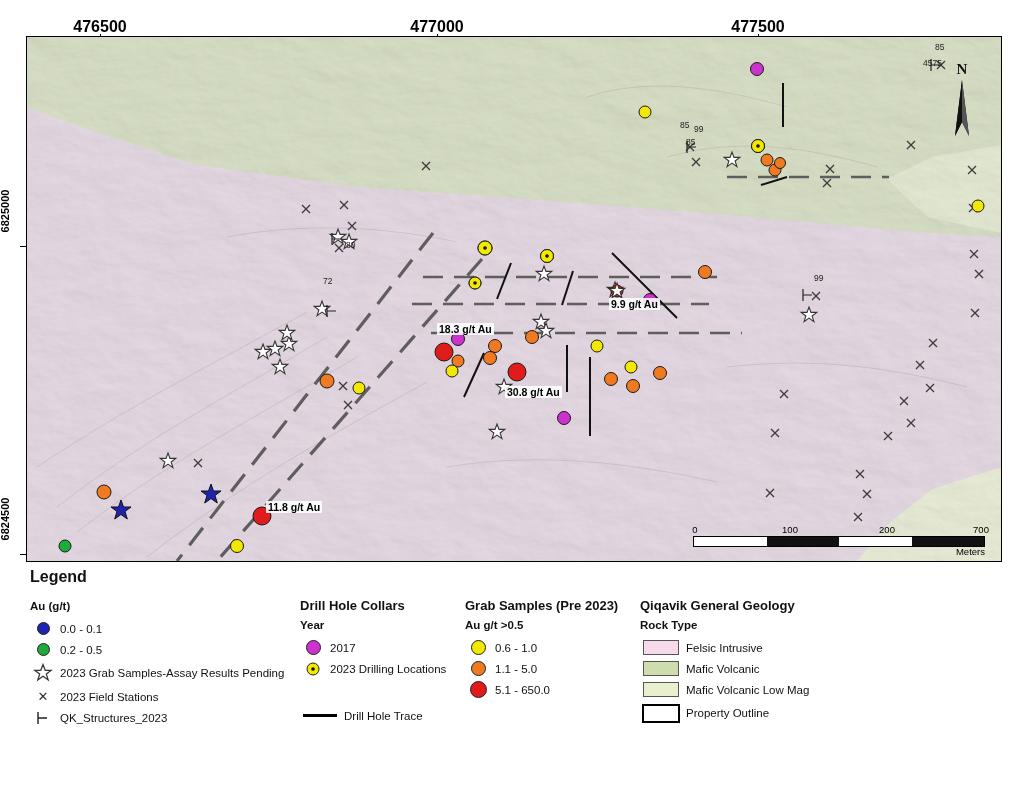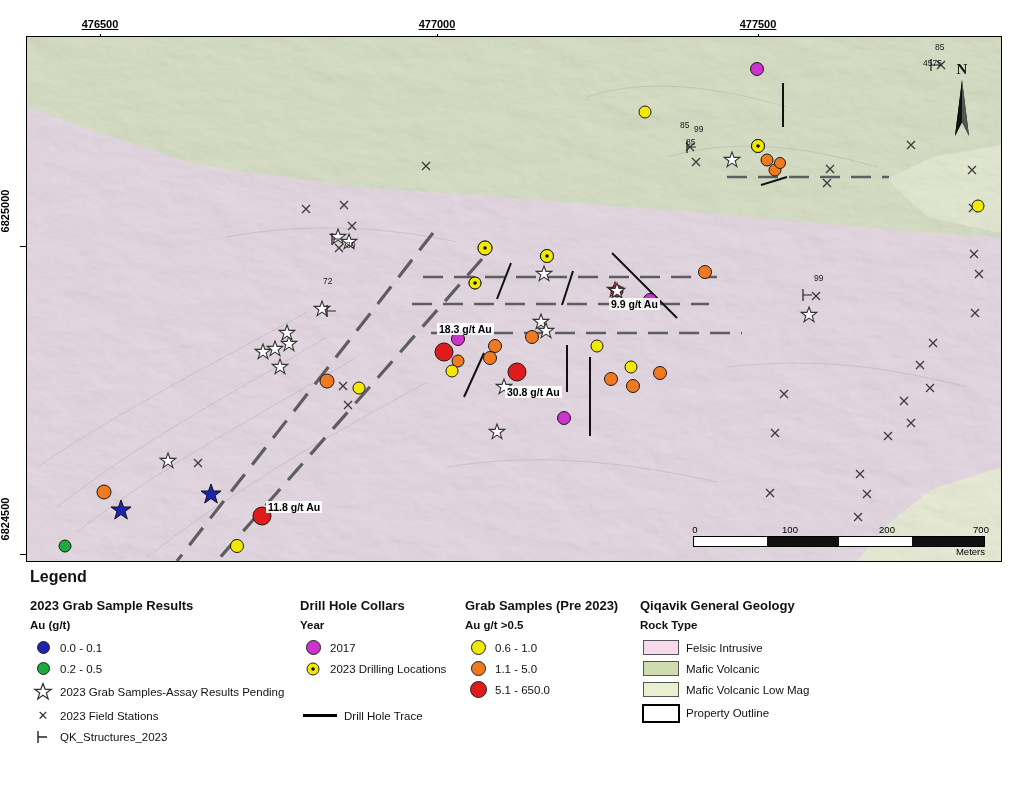--- a/index.html
+++ b/index.html
@@ -7,23 +7,22 @@
     width:1024px;height:791px;
     background:#ffffff;
     font-family:"Liberation Sans", sans-serif;
     color:#111;
     position:relative;
     overflow:hidden;
   }
   
   .axis-top{position:absolute;top:18px;left:0;width:1024px;height:16px;}
   .axis-top span{
-    position:absolute;font-size:11px;font-weight:bold;color:#000;
+    position:absolute;font-size:16px;font-weight:bold;color:#000;
     transform:translateX(-50%);
-    text-decoration:underline;
   }
   .axis-left{position:absolute;left:0;top:0;width:24px;height:791px;}
   .axis-left span{
     position:absolute;font-size:11px;font-weight:bold;color:#000;
     transform-origin:50% 50%;
     transform:rotate(-90deg);
     white-space:nowrap;
   }
   .tick{position:absolute;background:#000;}
 
@@ -343,21 +342,20 @@
     <div class="unit">Meters</div>
   </div>
 </div>
 
 <div id="legend">
   <div class="legend-title">Legend</div>
 
   <div class="legend-cols">
 
     <div class="lcol lcol1">
-      <div class="col-head">2023 Grab Sample Results</div>
       <div class="col-sub">Au (g/t)</div>
 
       <div class="lrow">
         <span class="swatch">
             <i class="dot" style="background:#1f24b0;"></i>
           </span>
         <span class="lbl">0.0 - 0.1</span>
       </div>
       <div class="lrow">
         <span class="swatch">

